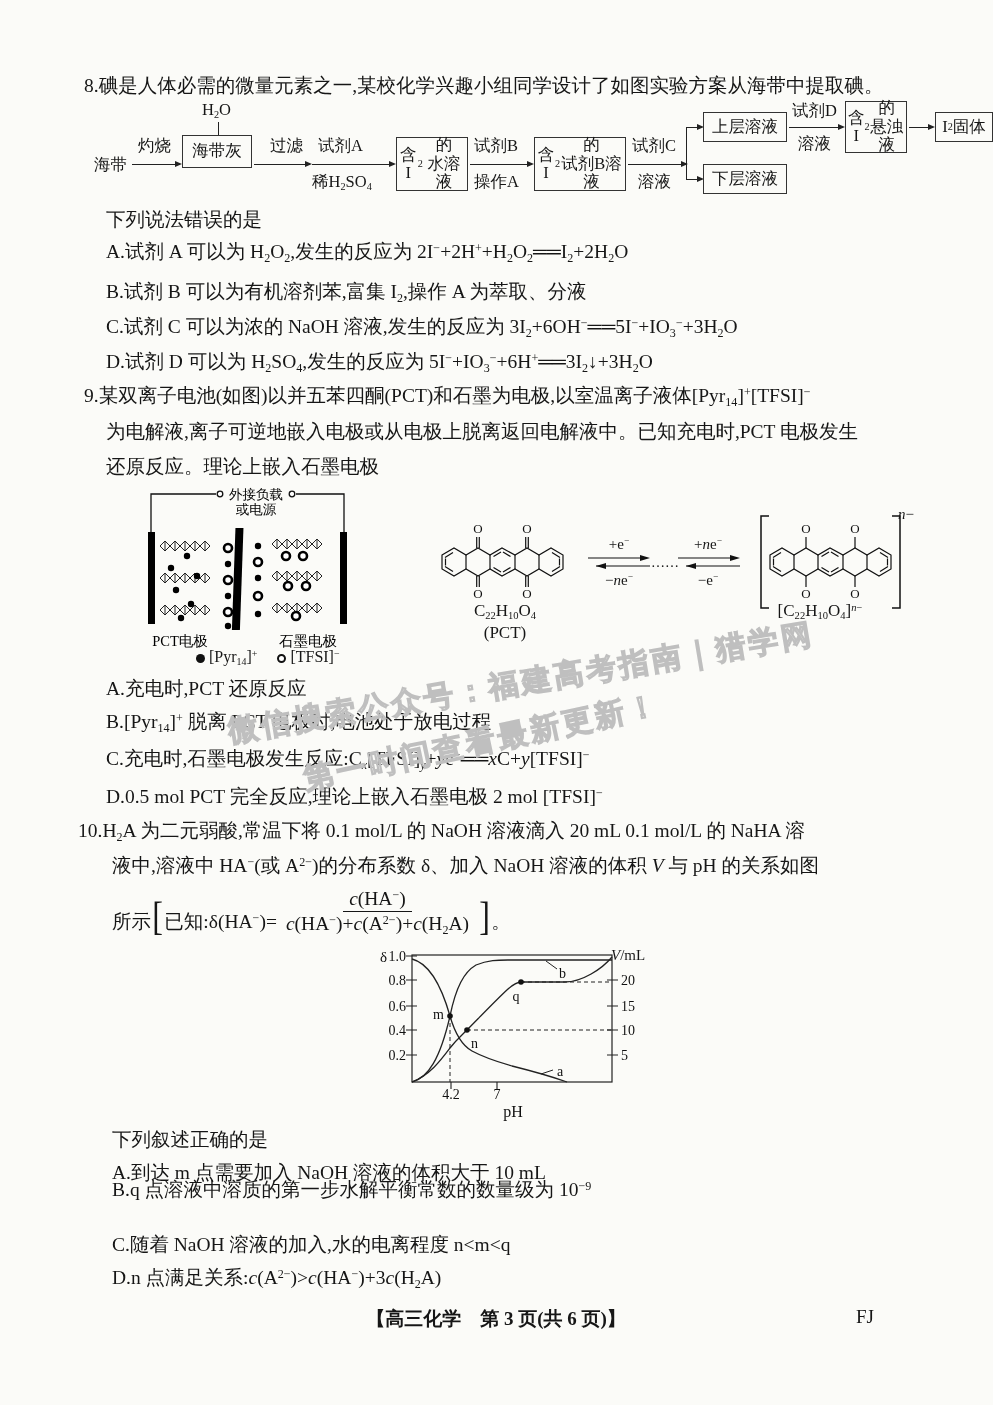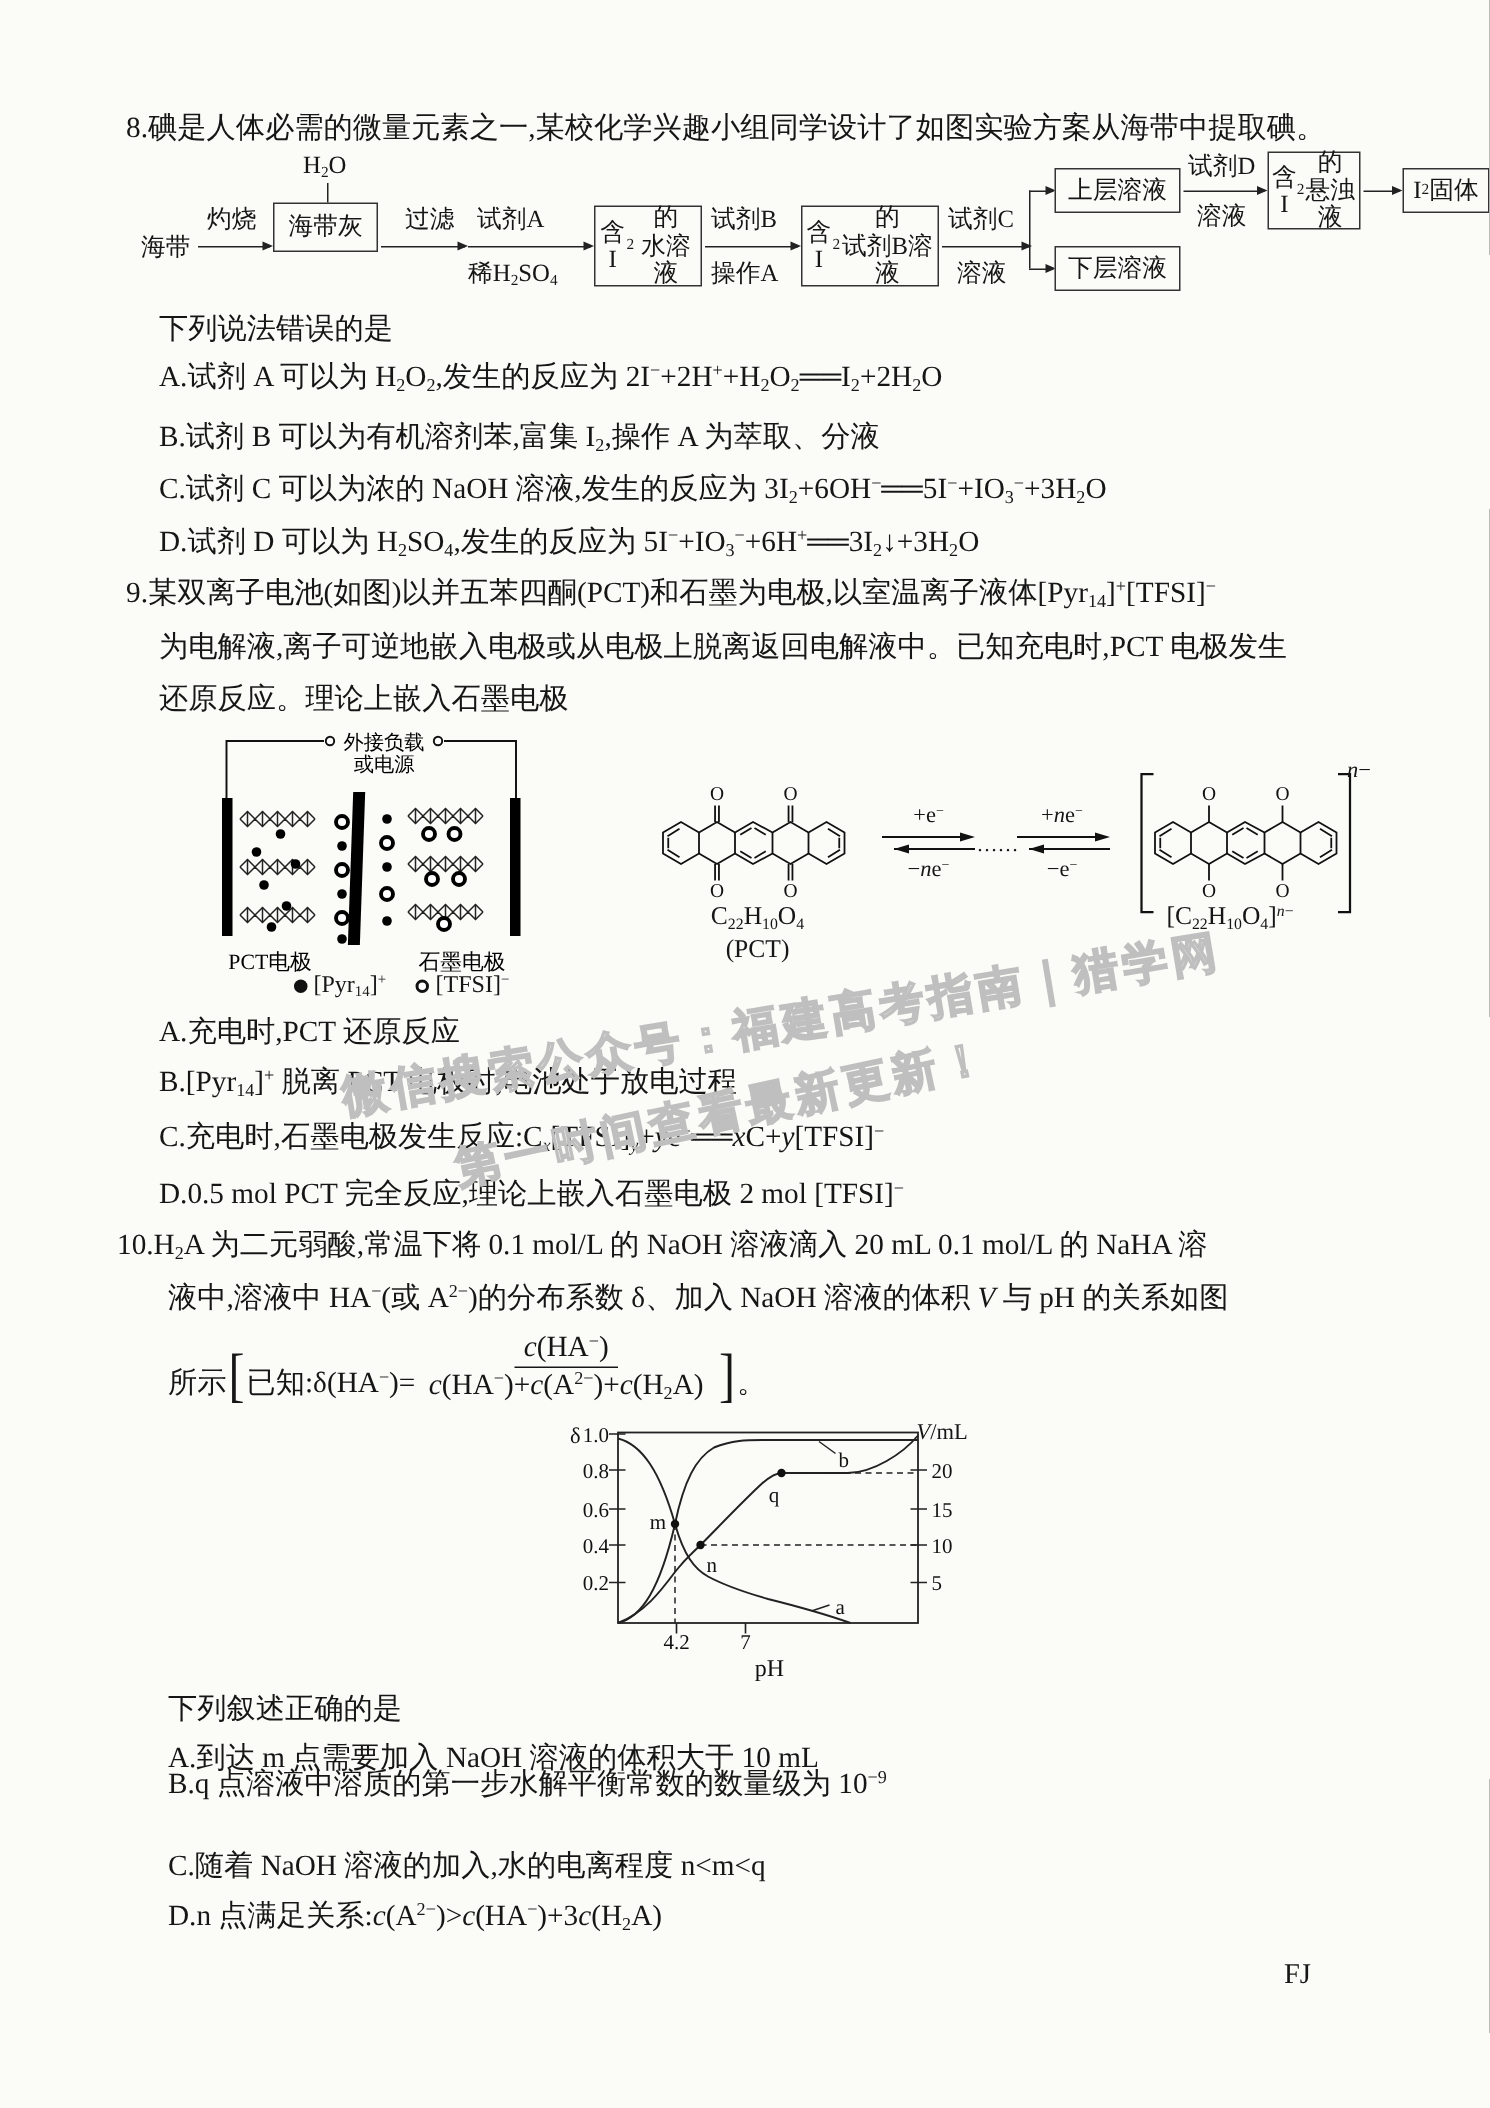--- a/index.html
+++ b/index.html
@@ -273,15 +273,16 @@
 
   <div class="tl" style="left:112px;top:1128px;">下列叙述正确的是</div>
   <div class="tl" style="left:112px;top:1161px;">A.到达 m 点需要加入 NaOH 溶液的体积大于 10 mL</div>
   <div class="tl" style="left:112px;top:1178px;text-align:right;">B.q 点溶液中溶质的第一步水解平衡常数的数量级为 10<sup>−9</sup></div>
   <div class="tl" style="left:112px;top:1233px;">C.随着 NaOH 溶液的加入,水的电离程度 n&lt;m&lt;q</div>
   <div class="tl" style="left:112px;top:1266px;">D.n 点满足关系:<i>c</i>(A<sup>2−</sup>)&gt;<i>c</i>(HA<sup>−</sup>)+3<i>c</i>(H<sub>2</sub>A)</div>
 
   <div class="wm" style="left:225px;top:712px;transform:rotate(-9.5deg);transform-origin:left top;">微信搜索公众号：福建高考指南｜猎学网</div>
   <div class="wm" style="left:300px;top:760px;transform:rotate(-12deg);transform-origin:left top;">第一时间查看最新更新！</div>
 
+  <div class="footer" style="left:246px;top:1306px;width:500px;text-align:center;">【高三化学　第 3 页(共 6 页)】</div>
   <div class="footer" style="left:856px;top:1306px;font-weight:400;">FJ</div>
 
 </div>
 
 </body></html>

